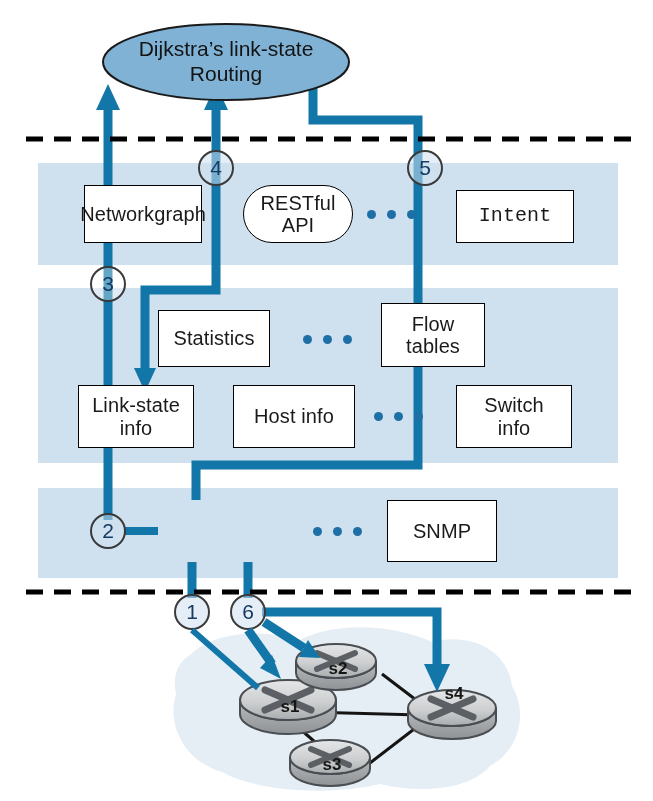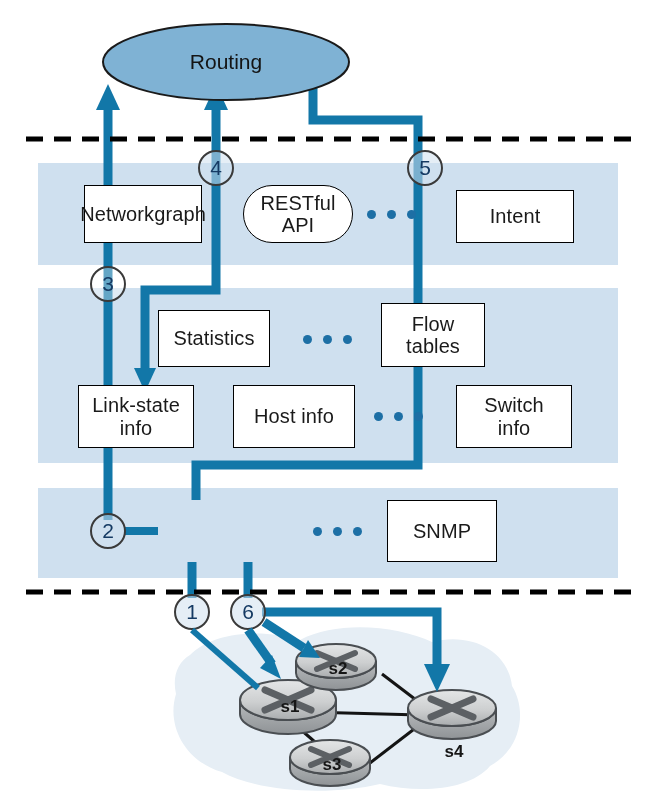--- a/index.html
+++ b/index.html
@@ -204,40 +204,41 @@
       <polygon points="281,679 260,668 272,655" fill="#1277a8"></polygon>
 
       <path d="M264 622 L304 648" fill="none" stroke="#1277a8" stroke-width="9"></path>
       <polygon points="320,658 299,657 308,640" fill="#1277a8"></polygon>
 
       <polygon points="437,692 424,664 450,664" fill="#1277a8"></polygon>
     </g>
   </svg>
 
   <div class="ellipse-label" style="left:103px; top:34px; width:246px; height:56px; flex-direction:column;">
+    <span>Dijkstra’s link-state</span>
     <span>Routing</span>
   </div>
 
   <div class="box" style="left:84px; top:185px; width:118px; height:58px; flex-direction:row;">
     <span>Network</span>
     <span>graph</span>
   </div>
 
   <div class="box" style="left:243px; top:185px; width:110px; height:58px; flex-direction:column;border-radius:29px;">
     <span>RESTful</span>
     <span>API</span>
   </div>
 
   <div class="dots-row" style="left:362px; top:205px; width:58px; height:18px;">
     <i></i>
     <i></i>
     <i></i>
   </div>
 
-  <div class="box" style="left:456px; top:190px; width:118px; height:53px;">
+  <div class="box" style="left:456px; top:190px; width:118px; height:53px;font-family:Liberation Mono, monospace;">
     <span>Intent</span>
   </div>
 
   <div class="box" style="left:158px; top:310px; width:112px; height:57px;">
     <span>Statistics</span>
   </div>
 
   <div class="dots-row" style="left:298px; top:330px; width:58px; height:18px;">
     <i></i>
     <i></i>
@@ -295,15 +296,15 @@
   <div class="marker-num" style="left:408px; top:151px; width:34px; height:34px;">
     <span>5</span>
   </div>
   <div class="marker-num" style="left:231px; top:595px; width:34px; height:34px;">
     <span>6</span>
   </div>
 
   <div class="switch-label" style="left:268px; top:697px; width:44px;">s1</div>
   <div class="switch-label" style="left:316px; top:659px; width:44px;">s2</div>
   <div class="switch-label" style="left:310px; top:755px; width:44px;">s3</div>
-  <div class="switch-label" style="left:432px; top:742px; width:44px;">s4</div>
+  <div class="switch-label" style="left:432px; top:684px; width:44px;">s4</div>
 
 </div>
 
 </body></html>

